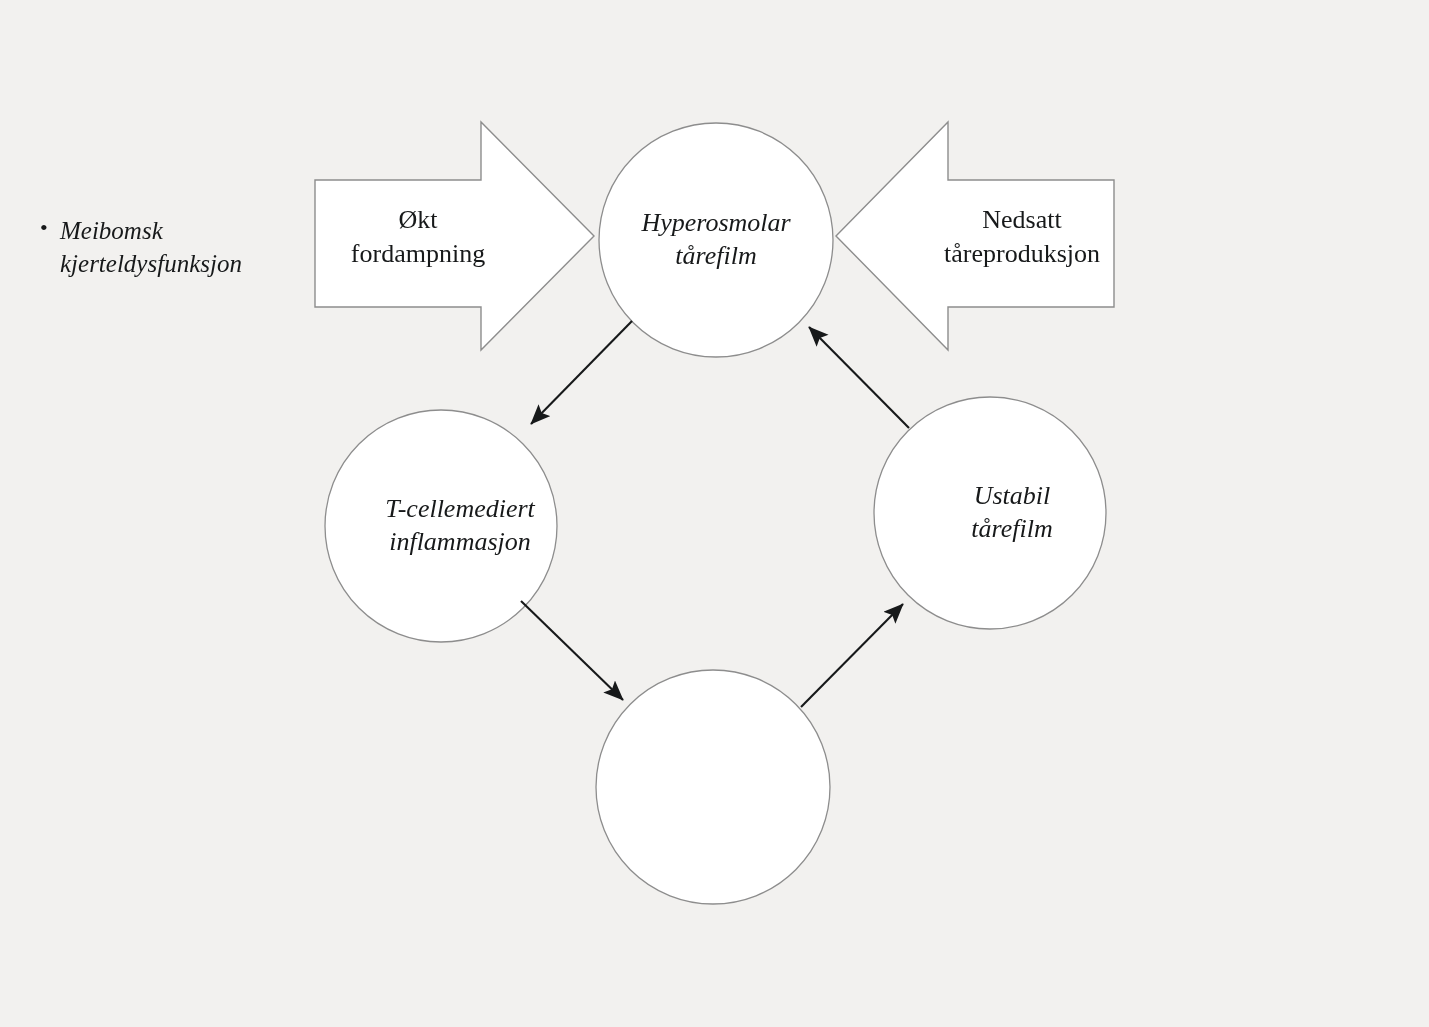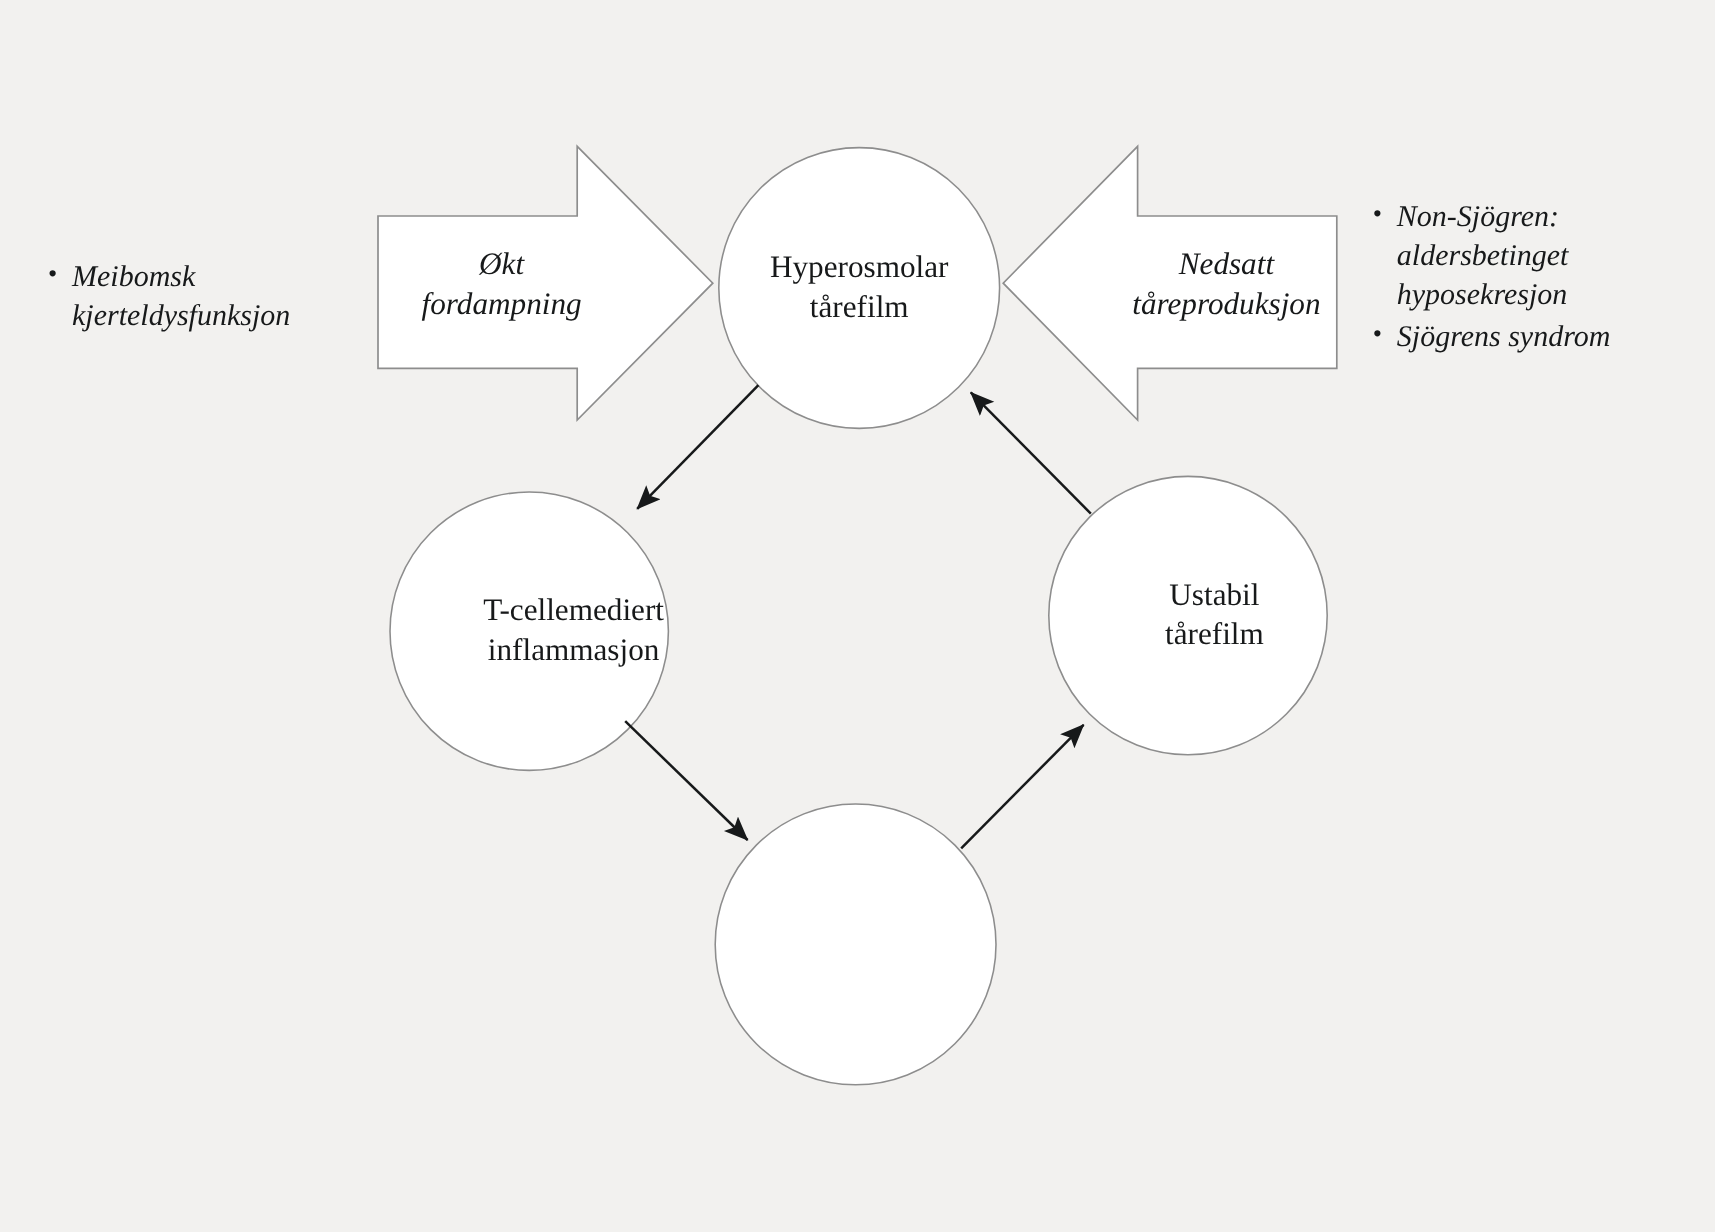--- a/index.html
+++ b/index.html
@@ -21,20 +21,21 @@
   #diagram-svg {
     position: absolute;
     left: 0;
     top: 0;
     width: 1429px;
     height: 1027px;
   }
   .node-label {
     position: absolute;
     text-align: center;
+    font-style: italic;
     font-size: 26px;
     line-height: 1.28;
     color: #17191a;
     pointer-events: none;
     white-space: pre-line;
   }
   .bullet-list {
     position: absolute;
     font-style: italic;
     font-size: 25px;
@@ -63,21 +64,20 @@
     width: 270px;
   }
   #right-bullets {
     left: 1142px;
     top: 165px;
     width: 280px;
   }
   .shape-label {
     position: absolute;
     text-align: center;
-    font-style: italic;
     font-size: 26px;
     line-height: 1.3;
     color: #17191a;
     pointer-events: none;
     white-space: pre-line;
   }
 </style>
 </head>
 <body>
 
@@ -104,35 +104,31 @@
     <line x1="521" y1="601" x2="623" y2="700" stroke="#17191a" stroke-width="2.1" marker-end="url(#arrowhead)"></line>
 
     <line x1="801" y1="707" x2="903" y2="604" stroke="#17191a" stroke-width="2.1" marker-end="url(#arrowhead)"></line>
 
     <line x1="909" y1="428" x2="809" y2="327" stroke="#17191a" stroke-width="2.1" marker-end="url(#arrowhead)"></line>
   </svg>
 
   <div class="node-label" style="left:601px; top:206px; width:230px;">Hyperosmolar
 tårefilm</div>
 
-  <div class="node-label" style="left:344px; top:492px; width:268px;">T-cellemediert
+  <div class="node-label" style="left:326px; top:492px; width:268px;">T-cellemediert
 inflammasjon</div>
 
   <div class="node-label" style="left:875px; top:479px; width:274px;">Ustabil
 tårefilm</div>
 
 
   <div class="shape-label" style="left:318px; top:203px; width:200px;">Økt
 fordampning</div>
 
   <div class="shape-label" style="left:898px; top:203px; width:248px;">Nedsatt
 tåreproduksjon</div>
 
   <ul class="bullet-list" id="left-bullets">
     <li>Meibomsk kjerteldysfunksjon</li>
   </ul>
 
-  <ul class="bullet-list" id="right-bullets">
-    <li>Non-Sjögren: aldersbetinget hyposekresjon</li>
-    <li>Sjögrens syndrom</li>
-  </ul>
 
 </div>
 
 </body></html>

